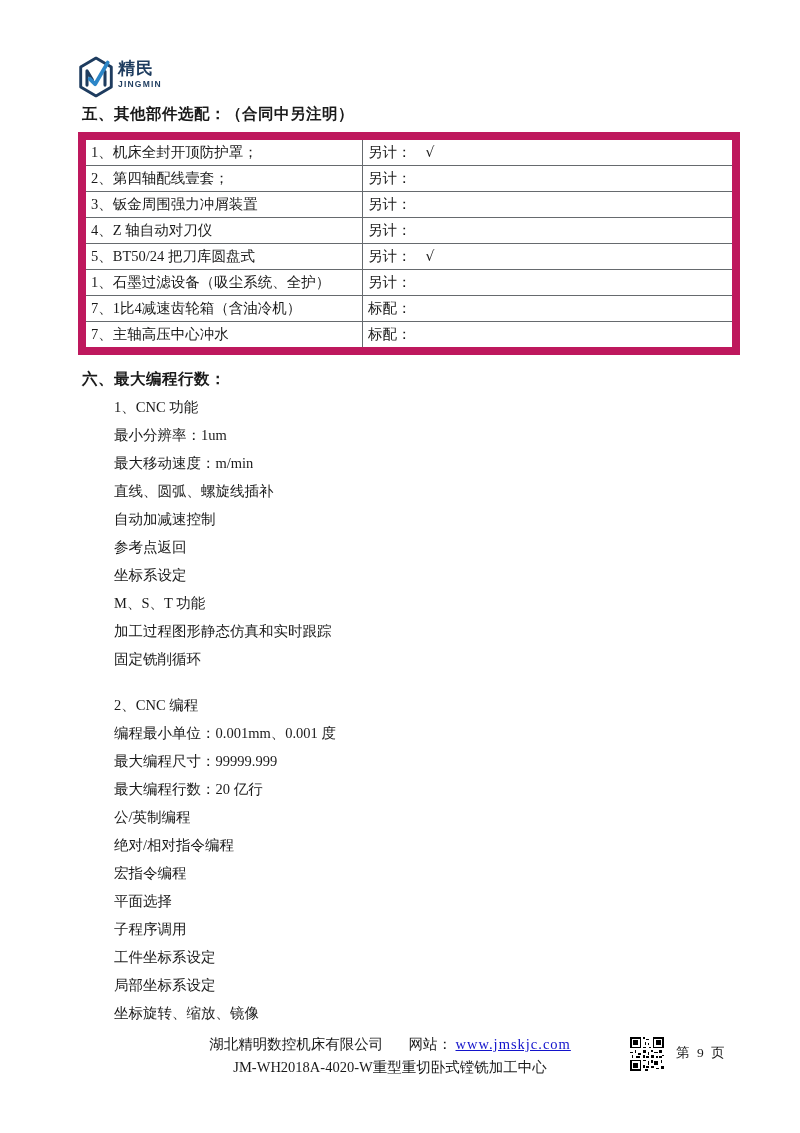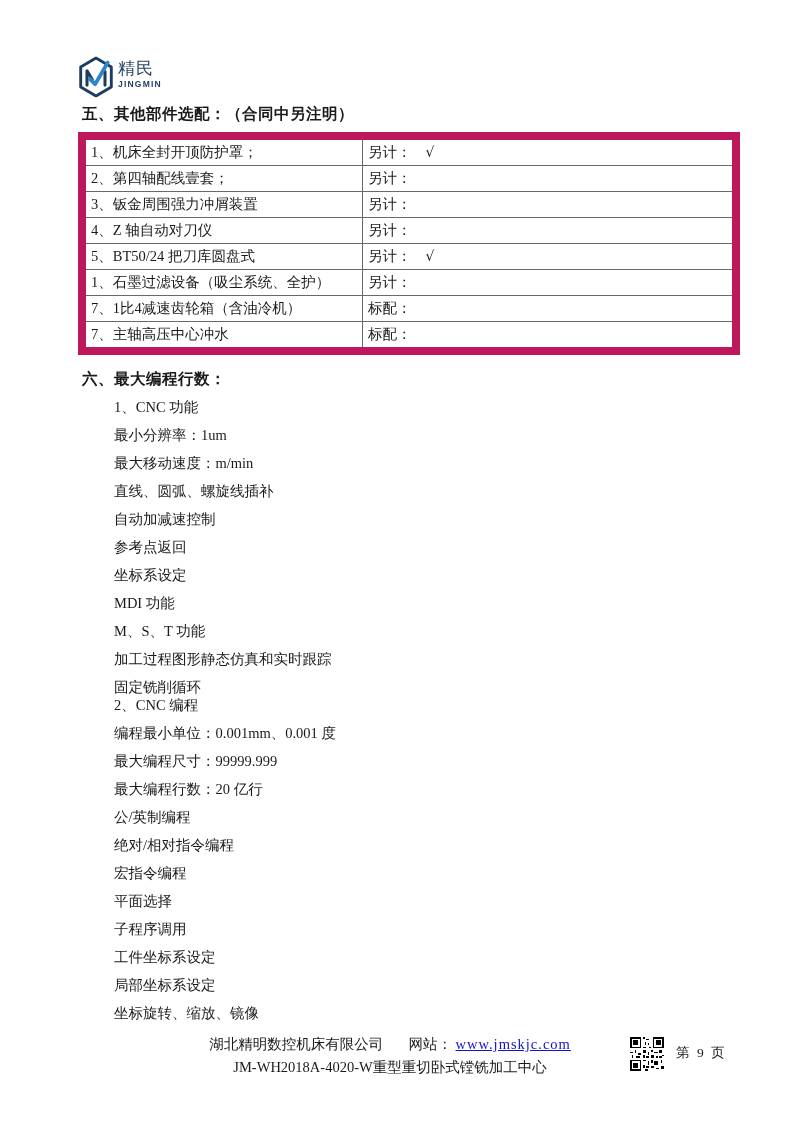--- a/index.html
+++ b/index.html
@@ -7,21 +7,21 @@
     width:800px;height:1133px;background:#ffffff;position:relative;
     font-family:"Liberation Serif","DejaVu Serif",serif;
     color:#1a1a1a;overflow:hidden;
   }
   .abs{position:absolute;}
 
   
   .logo{left:78px;top:56px;display:flex;align-items:flex-start;}
   .logo svg{display:block;}
   .logo-text{margin-left:4px;margin-top:4px;line-height:1;}
-  .logo-zh{font-size:17px;font-weight:normal;color:#1e3c5f;letter-spacing:1px;font-family:"Liberation Sans",sans-serif;}
+  .logo-zh{font-size:17px;font-weight:bold;color:#1e3c5f;letter-spacing:1px;font-family:"Liberation Sans",sans-serif;}
   .logo-en{font-size:8.5px;font-weight:bold;color:#1e3c5f;letter-spacing:1.2px;margin-top:3px;font-family:"Liberation Sans",sans-serif;}
 
   
   .sec-heading{font-size:15.5px;font-weight:bold;letter-spacing:0.5px;white-space:nowrap;}
   .h5{left:82px;top:104px;}
   .h6{left:82px;top:369px;}
 
   
   table.options{
     left:78px;top:132px;width:662px;
@@ -109,21 +109,20 @@
 <div class="abs sec-heading h6">六、最大编程行数：</div>
 
 <div class="abs func-group group1">
   <div class="group-title">1、CNC 功能</div>
   <div class="func-item">最小分辨率：1um</div>
   <div class="func-item">最大移动速度：m/min</div>
   <div class="func-item">直线、圆弧、螺旋线插补</div>
   <div class="func-item">自动加减速控制</div>
   <div class="func-item">参考点返回</div>
   <div class="func-item">坐标系设定</div>
-  <div class="func-item">MDI 功能</div>
   <div class="func-item">M、S、T 功能</div>
   <div class="func-item">加工过程图形静态仿真和实时跟踪</div>
   <div class="func-item">固定铣削循环</div>
 </div>
 
 <div class="abs func-group group2">
   <div class="group-title">2、CNC 编程</div>
   <div class="func-item">编程最小单位：0.001mm、0.001 度</div>
   <div class="func-item">最大编程尺寸：99999.999</div>
   <div class="func-item">最大编程行数：20 亿行</div>

